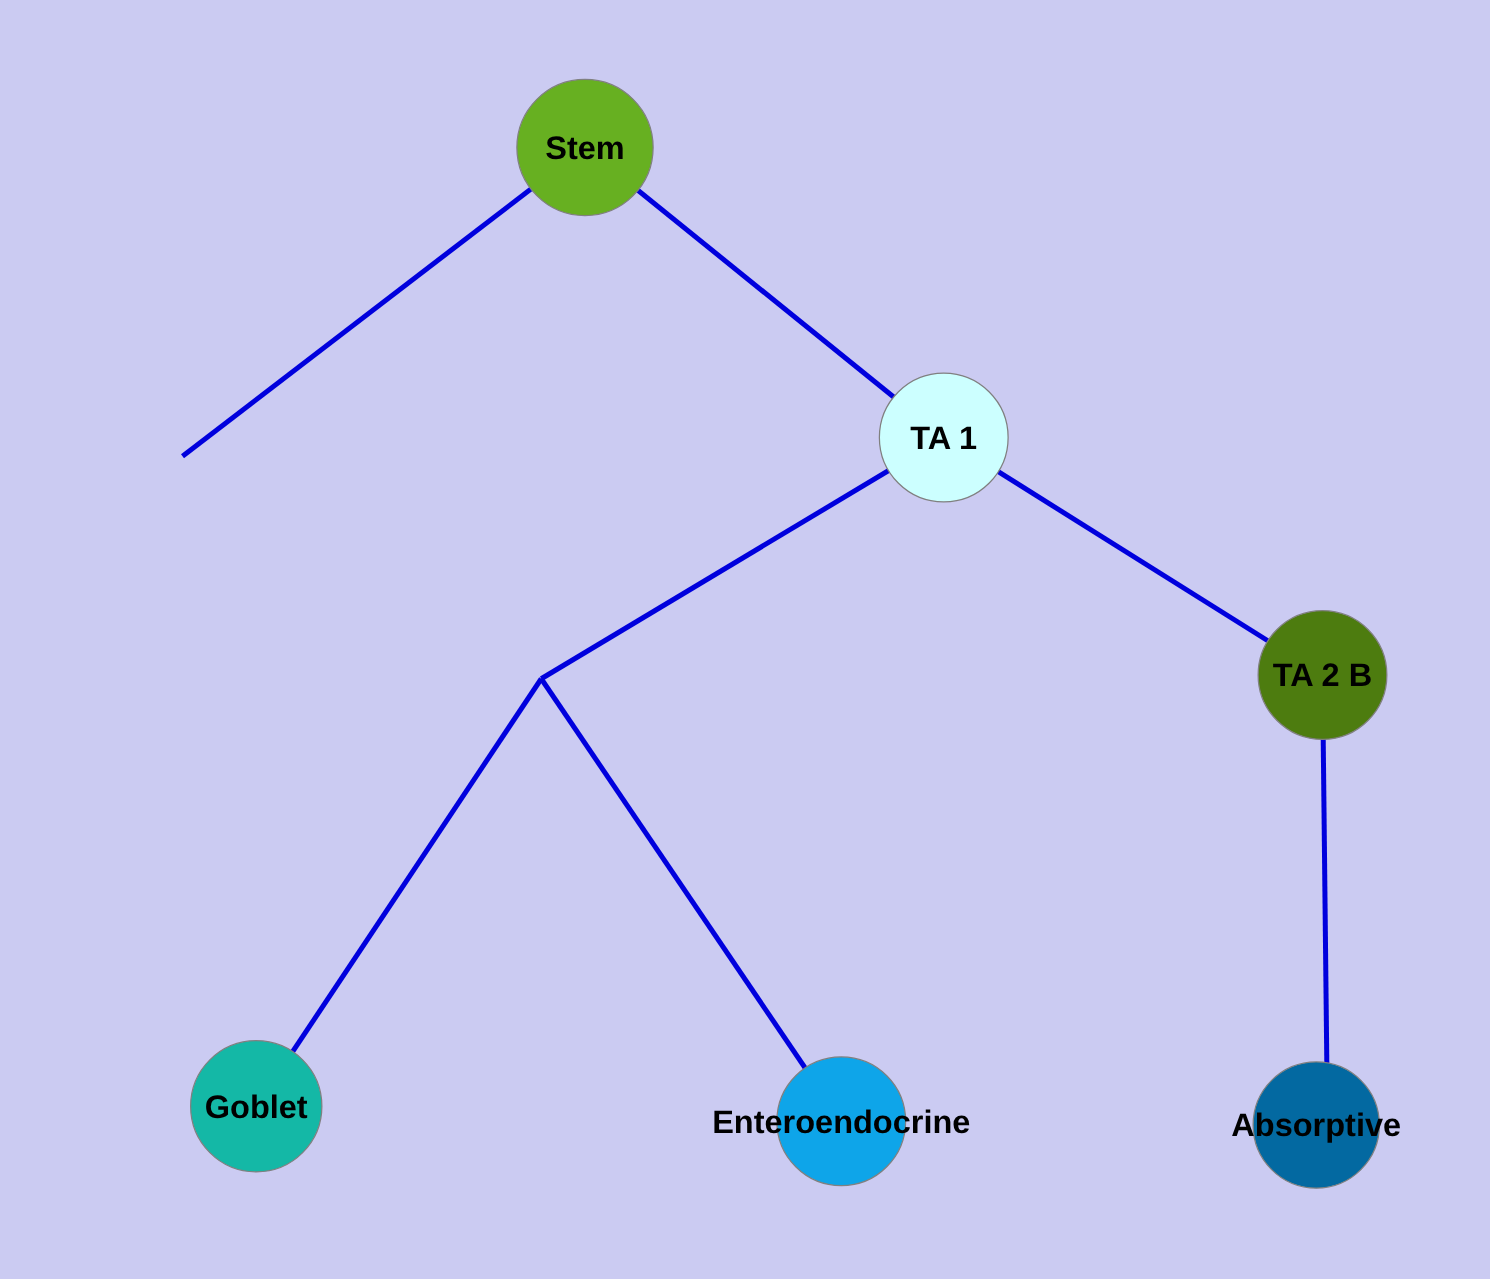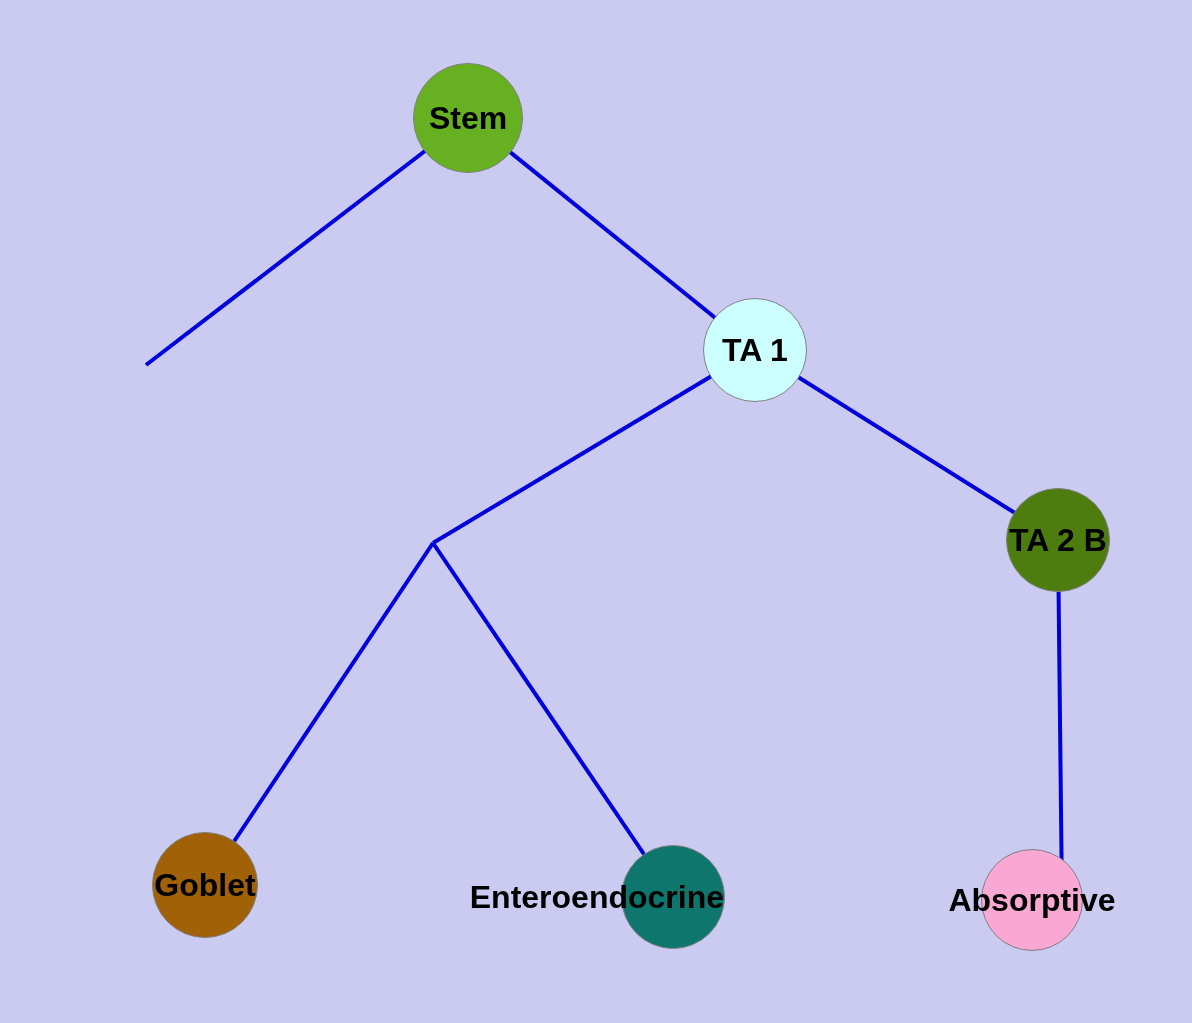--- a/index.html
+++ b/index.html
@@ -22,21 +22,21 @@
     border-radius: 50%;
     border: 1.6px solid #808080;
     display: flex;
     align-items: center;
     justify-content: center;
     z-index: 2;
     box-sizing: border-box;
   }
   .node-label {
     font-weight: bold;
-    font-size: 32px;
+    font-size: 26px;
     color: #000000;
     white-space: nowrap;
     pointer-events: none;
   }
 </style>
 </head>
 <body>
 
 <div id="canvas" style="width: 1192px; height: 1023px; background: rgb(203, 203, 242);">
   <svg id="edges" width="1192" height="1023">
@@ -51,22 +51,22 @@
 
   <div class="node" style="left: 413px; top: 63px; width: 110px; height: 110px; background: rgb(103, 176, 33); border-color: rgb(128, 128, 128);">
     <span class="node-label">Stem</span>
   </div>
   <div class="node" style="left: 703px; top: 298px; width: 104px; height: 104px; background: rgb(204, 255, 255); border-color: rgb(128, 128, 128);">
     <span class="node-label">TA 1</span>
   </div>
   <div class="node" style="left: 1006px; top: 488px; width: 104px; height: 104px; background: #4d7c0f; border-color: rgb(128, 128, 128);">
     <span class="node-label">TA 2 B</span>
   </div>
-  <div class="node" style="left: 152px; top: 832px; width: 106px; height: 106px; background: #a16207; border-color: rgb(128, 128, 128); align-items: center;">
+  <div class="node" style="left: 152px; top: 832px; width: 106px; height: 106px; background: #14b8a6; border-color: rgb(128, 128, 128); align-items: center;">
     <span class="node-label">Goblet</span>
   </div>
-  <div class="node" style="left: 621px; top: 845px; width: 104px; height: 104px; background: #0f766e; border-color: rgb(128, 128, 128); justify-content: flex-end;">
+  <div class="node" style="left: 621px; top: 845px; width: 104px; height: 104px; background: #0ea5e9; border-color: rgb(128, 128, 128);">
     <span class="node-label">Enteroendocrine</span>
   </div>
-  <div class="node" style="left: 981px; top: 849px; width: 102px; height: 102px; background: #f9a8d4; border-color: rgb(128, 128, 128);">
+  <div class="node" style="left: 1002px; top: 849px; width: 102px; height: 102px; background: #0369a1; border-color: rgb(128, 128, 128);">
     <span class="node-label">Absorptive</span>
   </div>
 </div>
 
 </body></html>

